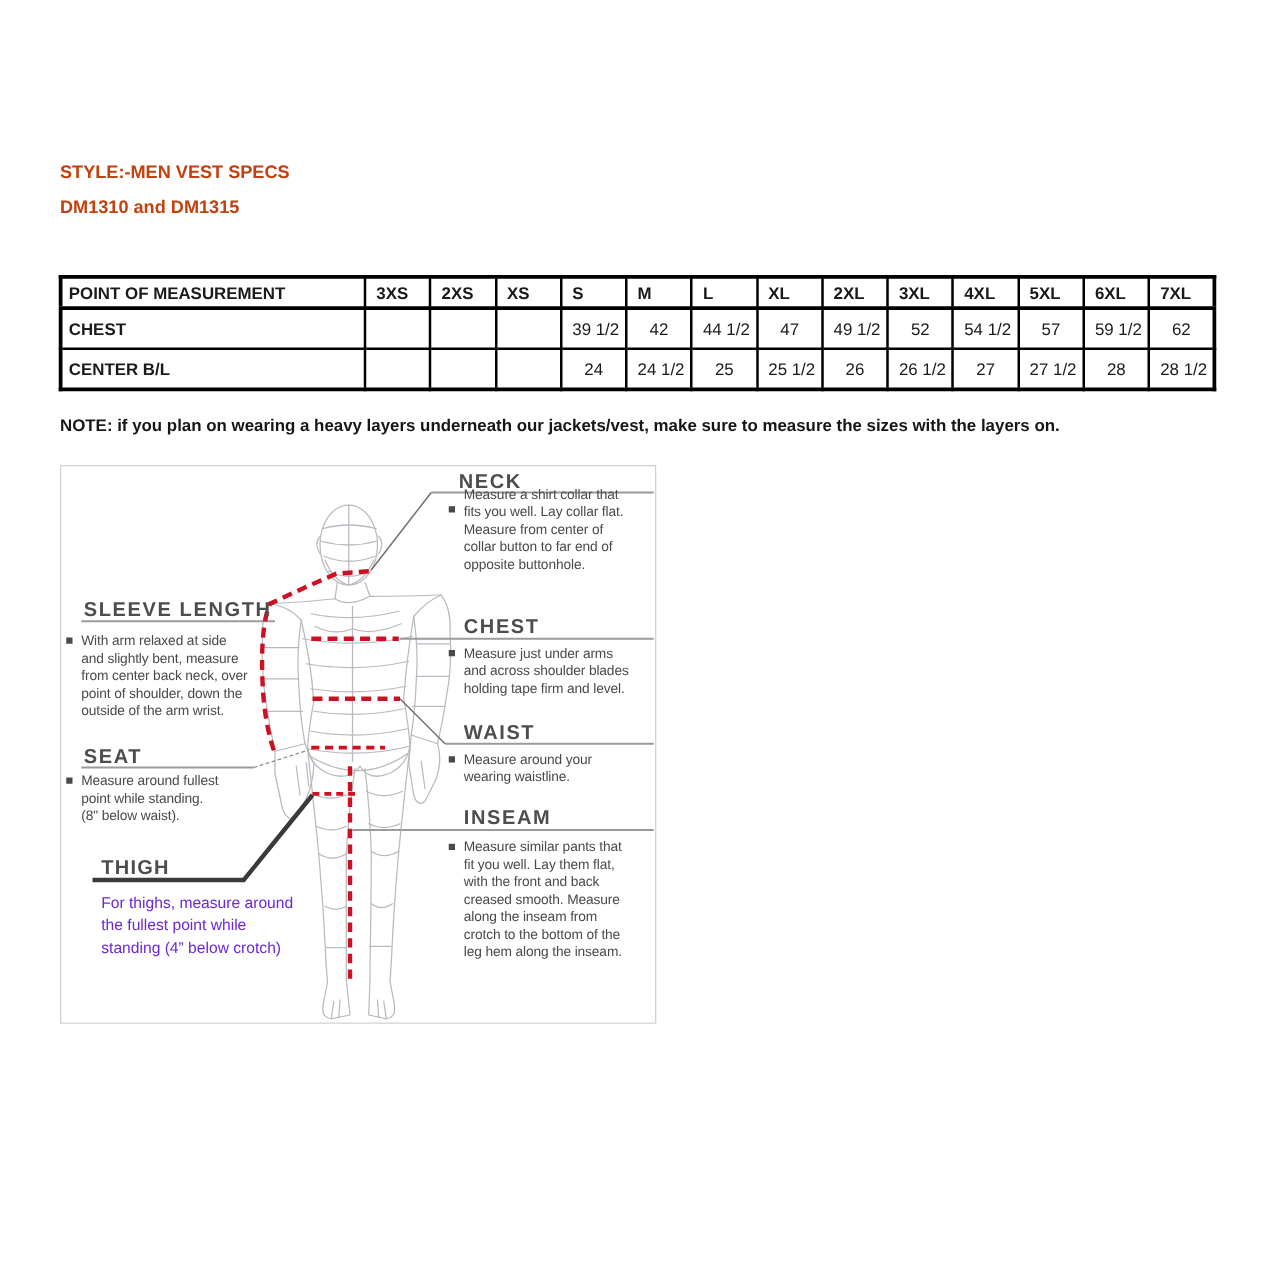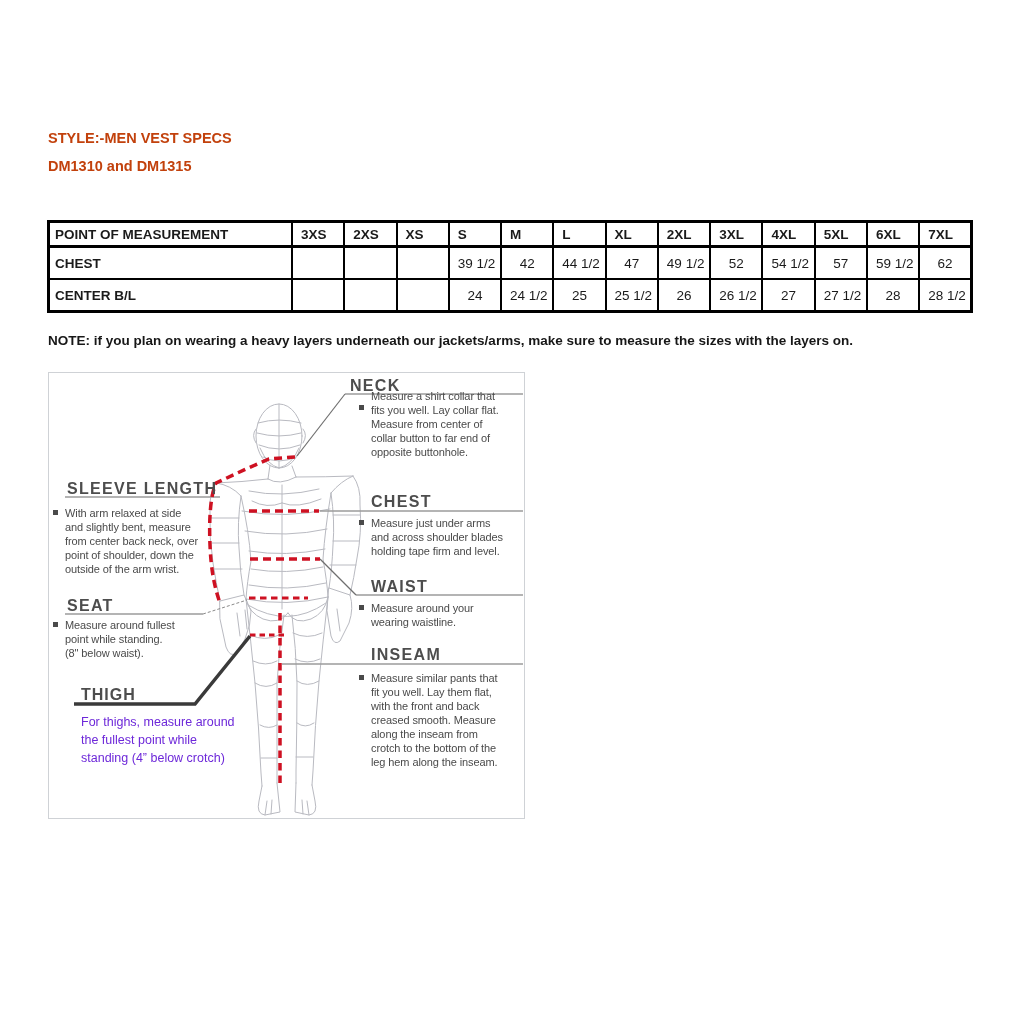--- a/index.html
+++ b/index.html
@@ -87,21 +87,21 @@
       <td>26</td>
       <td>26 1/2</td>
       <td>27</td>
       <td>27 1/2</td>
       <td>28</td>
       <td>28 1/2</td>
     </tr>
   </tbody>
     </table>
 
-  <div class="note">NOTE: if you plan on wearing a heavy layers underneath our jackets/arms, make sure to measure the sizes with the layers on.</div>
+  <div class="note">NOTE: if you plan on wearing a heavy layers underneath our jackets/vest, make sure to measure the sizes with the layers on.</div>
 
   <div class="diagram">
 
     <svg width="475" height="445" viewBox="0 0 475 445">
 
       <g stroke="#b9bac1" stroke-width="1" fill="none" stroke-linecap="round" stroke-linejoin="round">
 
         <ellipse cx="230" cy="63" rx="23" ry="32"></ellipse>
         <path d="M230,31 V95"></path>
         <path d="M209,50 Q230,44 252,50"></path>
@@ -196,21 +196,21 @@
       <g stroke="#ce1122" fill="none" stroke-width="3.5">
         <path stroke-dasharray="8 5" d="M246,84 L220,86 L197,96 L167,110 C161,124 160,148 161,172 C162,198 166,216 171,230"></path>
         <path stroke-dasharray="8 5" d="M200,138 H270"></path>
         <path stroke-dasharray="8 5" d="M201,186 H271"></path>
         <path stroke-dasharray="6.5 4.5" stroke-width="3" d="M200,225 H259"></path>
         <path stroke-dasharray="5.5 4" stroke-width="3" d="M201,262 H238"></path>
         <path stroke-dasharray="7.5 5" d="M231,240 V413"></path>
       </g>
     </svg>
 
-    <div class="dg-head" style="left:301px;top:4px;">NECK</div>
+    <div class="dg-head" style="left:318px;top:4px;">NECK</div>
     <span class="bullet" style="left:310px;top:32px;"></span>
     <div class="dg-desc" style="left:322px;top:16px;">
       <div class="ln">Measure a shirt collar that</div>
       <div class="ln">fits you well. Lay collar flat.</div>
       <div class="ln">Measure from center of</div>
       <div class="ln">collar button to far end of</div>
       <div class="ln">opposite buttonhole.</div>
     </div>
 
     <div class="dg-head" style="left:322px;top:120px;">CHEST</div>

